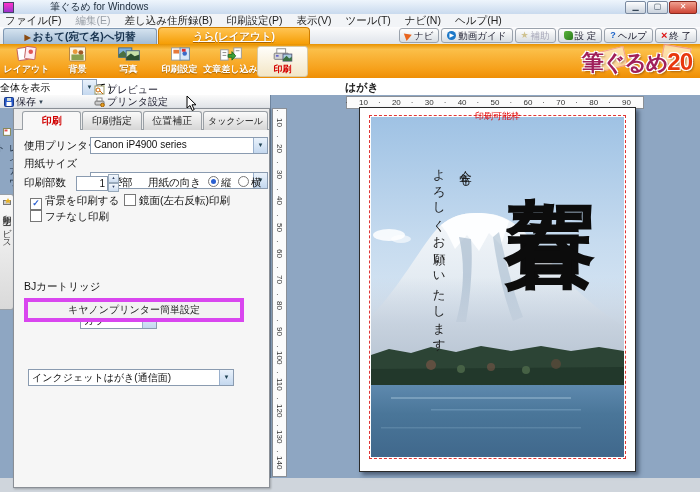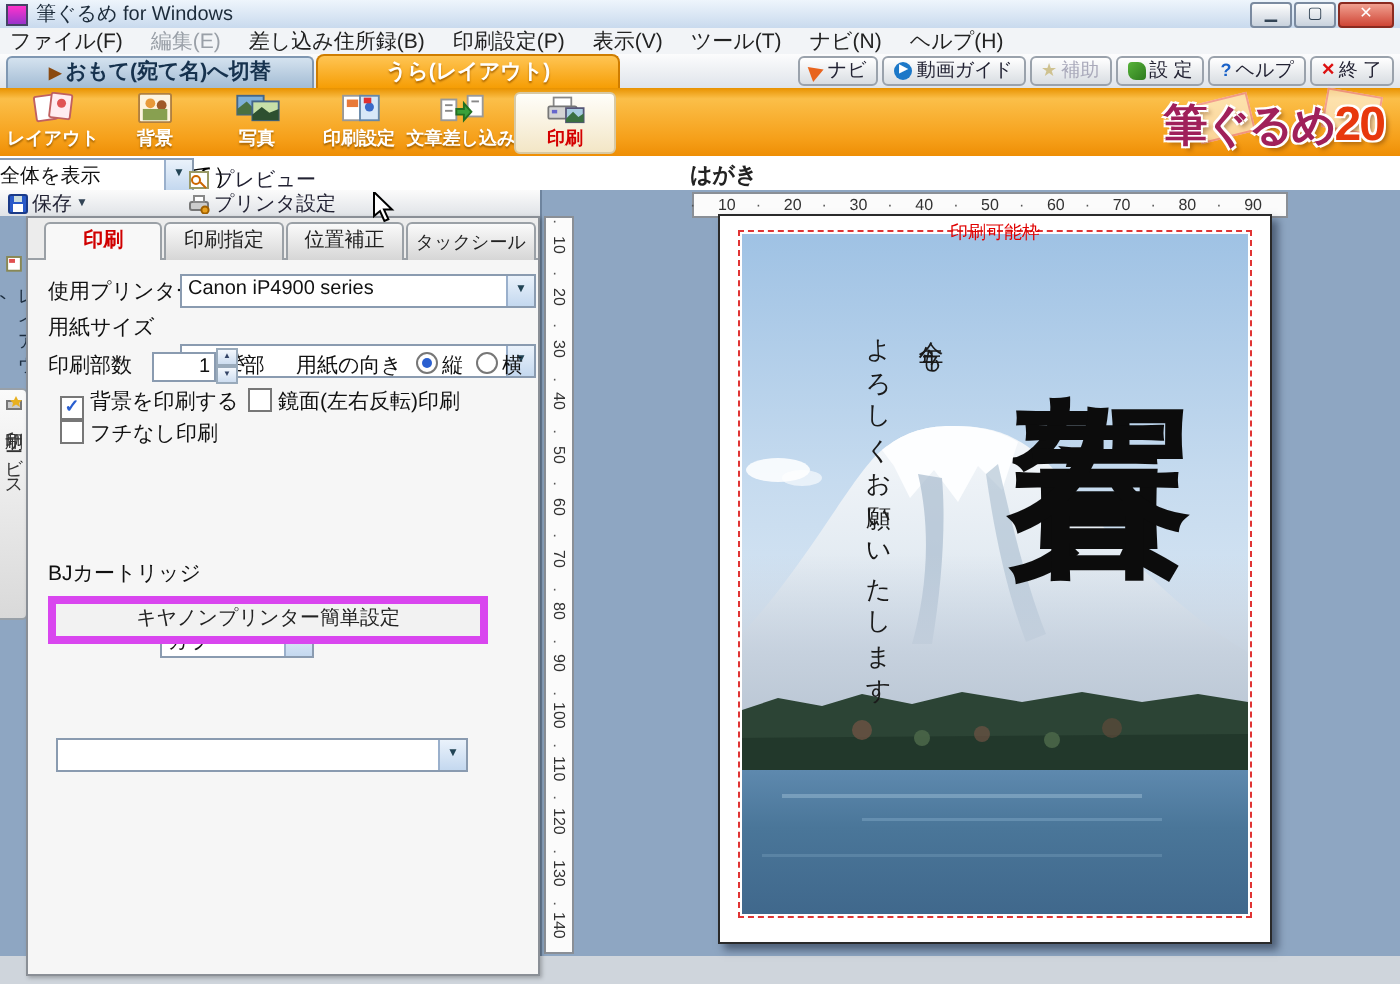--- a/index.html
+++ b/index.html
@@ -2,21 +2,21 @@
 <html><head>
 <meta charset="utf-8">
 <style>
   html,body{margin:0;padding:0;background:#666;}
   .app{position:relative;width:700px;height:492px;font-family:"Liberation Sans",sans-serif;
        background:#cfd5dc;overflow:hidden;outline:1px solid #4a6584;font-size:11px;color:#111;}
   .abs{position:absolute;}
 
   
   .titlebar{left:0;top:0;width:700px;height:14px;background:linear-gradient(#eef5fc,#c9daee);
-            border-bottom:1px solid #9fb4cd;display:flex;align-items:center;}
+            border-bottom:1px solid #9fb4cd;display:flex;align-items:center;gap:32px;}
   .appicon{width:9px;height:9px;margin:0 4px 0 3px;background:linear-gradient(#f3c,#93c);
            border:1px solid #446;}
   .titletext{font-size:10px;color:#1c2b3a;}
   .winbtns{position:absolute;right:3px;top:1px;display:flex;gap:1px;}
   .winbtn{width:19px;height:11px;border:1px solid #7a8aa0;border-radius:2px;
           background:linear-gradient(#fdfdfd,#c9d2dd);font-size:8px;line-height:9px;
           text-align:center;color:#345;}
   .winbtn.close{width:26px;background:linear-gradient(#f0a090,#cf4535);color:#fff;border-color:#8a2a20;}
 
   
@@ -27,21 +27,21 @@
   
   .tabrow{left:0;top:27px;width:700px;height:17px;background:linear-gradient(#fcfcfd,#dfe4ea);}
   .tab-front{position:absolute;left:3px;top:1px;width:152px;height:15px;
              background:linear-gradient(#d4e2ef,#a3bcd4);border:1px solid #7f97b2;border-bottom:none;
              border-radius:3px 3px 0 0;color:#16324e;font-size:10.5px;font-weight:bold;
              text-align:center;line-height:15px;}
   .tab-front .arr{color:#8a4a10;font-size:8px;margin-right:2px;}
   .tab-back{position:absolute;left:158px;top:0;width:150px;height:17px;
             background:linear-gradient(#ffc554,#f59b00);border:1px solid #cf7d00;border-bottom:none;
             border-radius:4px 4px 0 0;color:#fff;font-size:10.5px;font-weight:bold;
-            text-align:center;line-height:17px;text-shadow:0 1px 1px #a86400;}
+            text-align:center;line-height:17px;text-shadow:0 1px 1px #a86400;text-decoration:underline;}
   .quickbar{position:absolute;right:3px;top:1px;display:flex;gap:2px;}
   .qbtn{height:13px;border:1px solid #9aa2ac;border-radius:3px;background:linear-gradient(#fff,#d8dde2);
         font-size:9.5px;line-height:13px;padding:0 5px;color:#223;display:flex;align-items:center;gap:2px;}
   .qbtn.disabled{color:#aab;}
   .qicon{display:inline-block;font-size:9px;line-height:9px;}
   .qi-nav{width:0;height:0;border-left:7px solid #e8641e;border-top:4px solid transparent;
           border-bottom:4px solid transparent;transform:rotate(-20deg);}
   .qi-video{width:9px;height:9px;border-radius:50%;background:#1c78c8;color:#fff;font-size:6px;
             line-height:9px;text-align:center;}
   .qi-star{color:#cfc290;}
@@ -381,21 +381,21 @@
       </div>
       <div class="frow" style="left:16px;top:80px;text-align:center;">
         <span class="chk"></span><span>フチなし印刷</span>
       </div>
       <div class="frow" style="left:10px;top:150px;">BJカートリッジ</div>
       <div class="frow combo" style="left:66px;top:148px;width:56px;">
         <span>カラー</span><span class="arrow">▼</span>
       </div>
       <div class="easybox" style="left:10px;top:168px;width:212px;">キヤノンプリンター簡単設定</div>
       <div class="frow combo" style="left:14px;top:188px;width:185px;">
-        <span class="arrow">▼</span>
+        <span>インクジェットはがき(通信面)</span><span class="arrow">▼</span>
       </div>
     </div>
   </div>
 
   <div class="abs previewpane">
     <div class="hruler">
 
     <span class="htick">10</span>
         <span class="htick">20</span>
         <span class="htick">30</span>

